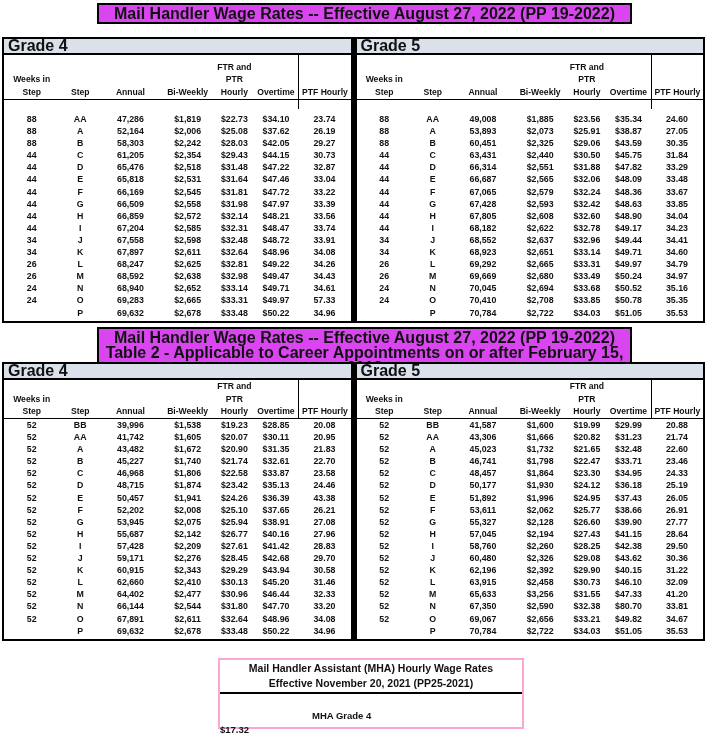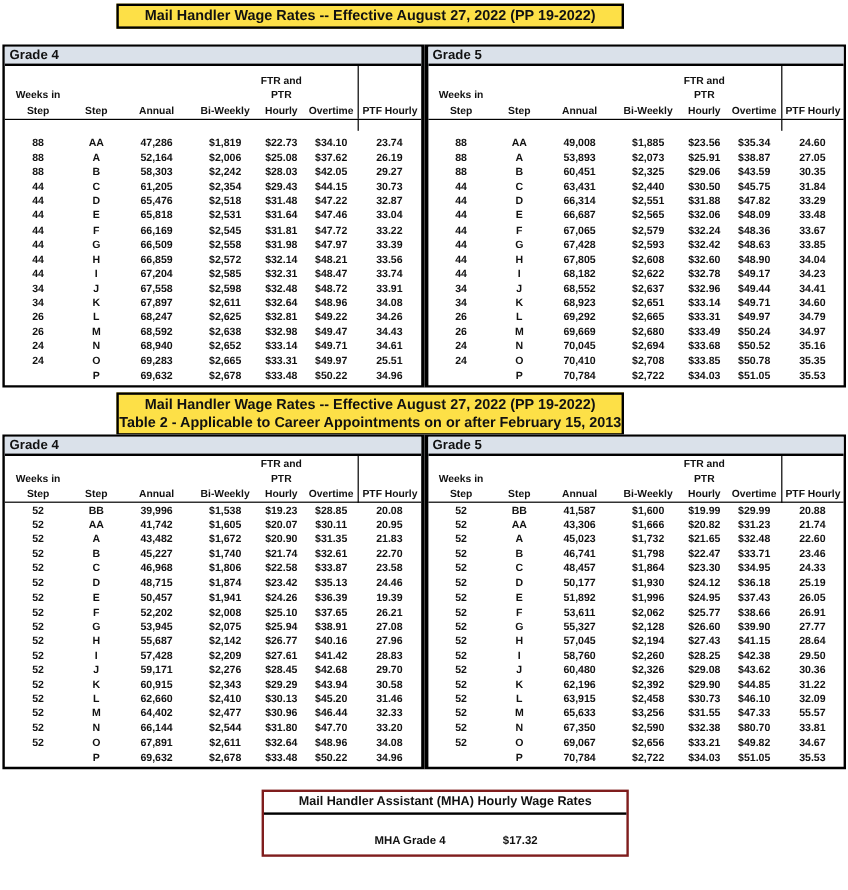--- a/index.html
+++ b/index.html
@@ -2,35 +2,35 @@
 <html><head>
 <meta charset="utf-8">
 <style>
   html,body { margin:0; padding:0; }
   body {
     width:707px; height:742px; background:#ffffff; position:relative;
     font-family:"Liberation Sans", sans-serif; font-weight:bold; color:#111;
     overflow:hidden;
   }
   .title-box {
-    position:absolute; left:97px; width:423px; box-sizing:border-box;
-    border:2px solid #000; background:#fde047; text-align:center;
-    font-size:12px; line-height:15px; padding:1px 0;
+    position:absolute; left:97px; width:535px; box-sizing:border-box;
+    border:2px solid #000; background:#d946ef; text-align:center;
+    font-size:16px; line-height:15px; padding:1px 0;
   }
   #title1 { top:3px; }
   #title2 { top:327px; }
   .tables-row { position:absolute; left:2px; width:703px; display:flex; }
   #tables1 { top:37px; }
   #tables2 { top:362px; }
   .grade-table { width:50%; box-sizing:border-box; border:2px solid #000; background:#fff; }
   .grade-table.left  { border-right-width:3px; }
   .grade-table.right { border-left-width:3px; }
   .grade-bar {
     background:#dae1ea; border-bottom:2px solid #000;
-    font-size:11px; line-height:14px; height:14px; padding-left:4px;
+    font-size:16px; line-height:14px; height:14px; padding-left:4px;
   }
   .wage-header {
     display:grid; grid-template-columns:16% 12% 17% 16% 11% 13% 15%;
     border-bottom:1.5px solid #000;
   }
   .t1 .wage-header { height:44px; }
   .t2 .wage-header { height:38px; }
   .hcell {
     display:flex; flex-direction:column; justify-content:flex-end; align-items:center;
     font-size:8.6px; line-height:12.5px; text-align:center; padding-bottom:1px;
@@ -39,28 +39,28 @@
   .blank-row { display:grid; grid-template-columns:16% 12% 17% 16% 11% 13% 15%; height:13px; }
   .blank-row .ptfline { grid-column:7; border-left:1px solid #000; height:9px; }
   .wage-body { padding-bottom:2px; }
   .wage-row { display:grid; grid-template-columns:16% 12% 17% 16% 11% 13% 15%; height:12.1px; }
   .wage-row .cell {
     text-align:center; font-size:8.8px; line-height:12.1px;
     white-space:nowrap; overflow:hidden;
   }
   .mha-box {
     position:absolute; left:218px; top:658px; width:306px; box-sizing:border-box;
-    border:2px solid #7f1d1d; background:#fff;
+    border:2px solid #f9a8d4; background:#fff;
   }
   .mha-title {
     border-bottom:2px solid #000; text-align:center;
     font-size:10.5px; line-height:15px; padding:1px 0;
   }
   .mha-body { padding:15px 0 4px 0; }
-  .mha-row { display:flex; height:14px; font-size:9.5px; line-height:14px; }
+  .mha-row { display:flex; height:14px; font-size:9.5px; line-height:14px;flex-direction:column; }
   .mha-row .cell.c0 { margin-left:92px; width:107px; }
   .mha-row .cell.c1 { width:60px; }
 </style>
 </head>
 <body>
 
 <div class="title-box" id="title1">
   <div>Mail Handler Wage Rates -- Effective August 27, 2022 (PP 19-2022)</div>
 </div>
 
@@ -233,21 +233,21 @@
           <div class="cell c5">$49.71</div>
           <div class="cell c6">34.61</div>
         </div>
         <div class="wage-row">
           <div class="cell c0">24</div>
           <div class="cell c1">O</div>
           <div class="cell c2">69,283</div>
           <div class="cell c3">$2,665</div>
           <div class="cell c4">$33.31</div>
           <div class="cell c5">$49.97</div>
-          <div class="cell c6">25.51</div>
+          <div class="cell c6">57.33</div>
         </div>
         <div class="wage-row">
           <div class="cell c0"></div>
           <div class="cell c1">P</div>
           <div class="cell c2">69,632</div>
           <div class="cell c3">$2,678</div>
           <div class="cell c4">$33.48</div>
           <div class="cell c5">$50.22</div>
           <div class="cell c6">34.96</div>
         </div>
@@ -534,21 +534,21 @@
           <div class="cell c5">$35.13</div>
           <div class="cell c6">24.46</div>
         </div>
         <div class="wage-row">
           <div class="cell c0">52</div>
           <div class="cell c1">E</div>
           <div class="cell c2">50,457</div>
           <div class="cell c3">$1,941</div>
           <div class="cell c4">$24.26</div>
           <div class="cell c5">$36.39</div>
-          <div class="cell c6">19.39</div>
+          <div class="cell c6">43.38</div>
         </div>
         <div class="wage-row">
           <div class="cell c0">52</div>
           <div class="cell c1">F</div>
           <div class="cell c2">52,202</div>
           <div class="cell c3">$2,008</div>
           <div class="cell c4">$25.10</div>
           <div class="cell c5">$37.65</div>
           <div class="cell c6">26.21</div>
         </div>
@@ -781,40 +781,40 @@
           <div class="cell c4">$29.08</div>
           <div class="cell c5">$43.62</div>
           <div class="cell c6">30.36</div>
         </div>
         <div class="wage-row">
           <div class="cell c0">52</div>
           <div class="cell c1">K</div>
           <div class="cell c2">62,196</div>
           <div class="cell c3">$2,392</div>
           <div class="cell c4">$29.90</div>
-          <div class="cell c5">$44.85</div>
+          <div class="cell c5">$40.15</div>
           <div class="cell c6">31.22</div>
         </div>
         <div class="wage-row">
           <div class="cell c0">52</div>
           <div class="cell c1">L</div>
           <div class="cell c2">63,915</div>
           <div class="cell c3">$2,458</div>
           <div class="cell c4">$30.73</div>
           <div class="cell c5">$46.10</div>
           <div class="cell c6">32.09</div>
         </div>
         <div class="wage-row">
           <div class="cell c0">52</div>
           <div class="cell c1">M</div>
           <div class="cell c2">65,633</div>
           <div class="cell c3">$3,256</div>
           <div class="cell c4">$31.55</div>
           <div class="cell c5">$47.33</div>
-          <div class="cell c6">55.57</div>
+          <div class="cell c6">41.20</div>
         </div>
         <div class="wage-row">
           <div class="cell c0">52</div>
           <div class="cell c1">N</div>
           <div class="cell c2">67,350</div>
           <div class="cell c3">$2,590</div>
           <div class="cell c4">$32.38</div>
           <div class="cell c5">$80.70</div>
           <div class="cell c6">33.81</div>
         </div>
@@ -837,20 +837,21 @@
           <div class="cell c6">35.53</div>
         </div>
       </div>
   </div>
 
 </div>
 
 <div class="mha-box">
   <div class="mha-title">
     <div>Mail Handler Assistant (MHA) Hourly Wage Rates</div>
+    <div>Effective November 20, 2021 (PP25-2021)</div>
   </div>
   <div class="mha-body">
       <div class="mha-row">
         <div class="cell c0">MHA Grade 4</div>
         <div class="cell c1">$17.32</div>
       </div>
     </div>
 </div>
 
 </body></html>

